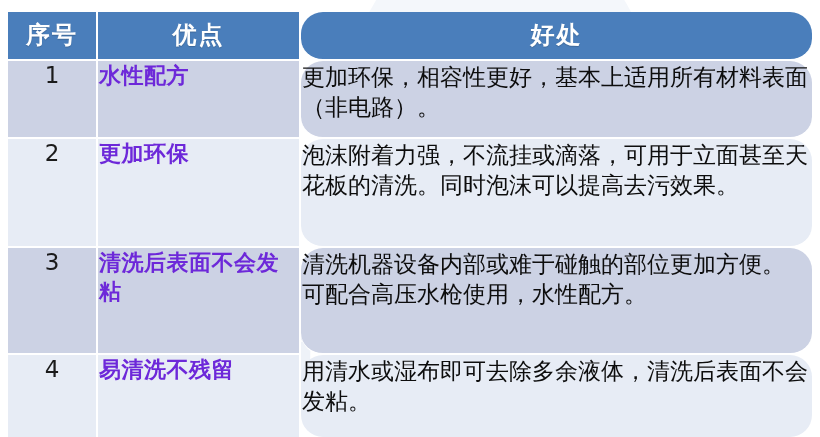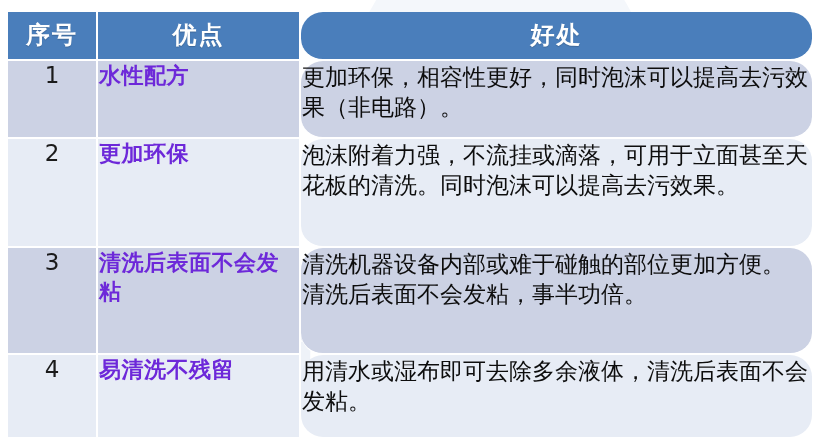--- a/index.html
+++ b/index.html
@@ -128,38 +128,38 @@
       <th class="c-pro-h" style="width:199px;">优点</th>
       <th class="c-ben-h">好处</th>
     </tr>
   </thead>
   <tbody>
 
     <tr class="row-1">
       <td class="c-num r-dark">1</td>
       <td class="c-pro r-dark">水性配方</td>
       <td class="c-ben r-dark">
-        <p>更加环保，相容性更好，同时泡沫可以提高去污效果（非电路）。</p>
+        <p>更加环保，相容性更好，基本上适用所有材料表面（非电路）。</p>
       </td>
     </tr>
 
     <tr class="row-2">
       <td class="c-num r-light">2</td>
       <td class="c-pro r-light">更加环保</td>
       <td class="c-ben r-light">
         <p>泡沫附着力强，不流挂或滴落，可用于立面甚至天花板的清洗。同时泡沫可以提高去污效果。</p>
       </td>
     </tr>
 
     <tr class="row-3">
       <td class="c-num r-dark">3</td>
       <td class="c-pro r-dark">清洗后表面不会发粘</td>
       <td class="c-ben r-dark">
         <p>清洗机器设备内部或难于碰触的部位更加方便。</p>
-        <p>清洗后表面不会发粘，事半功倍。</p>
+        <p>可配合高压水枪使用，水性配方。</p>
       </td>
     </tr>
 
     <tr class="row-4">
       <td class="c-num r-light">4</td>
       <td class="c-pro r-light">易清洗不残留</td>
       <td class="c-ben r-light">
         <p>用清水或湿布即可去除多余液体，清洗后表面不会发粘。</p>
       </td>
     </tr>

